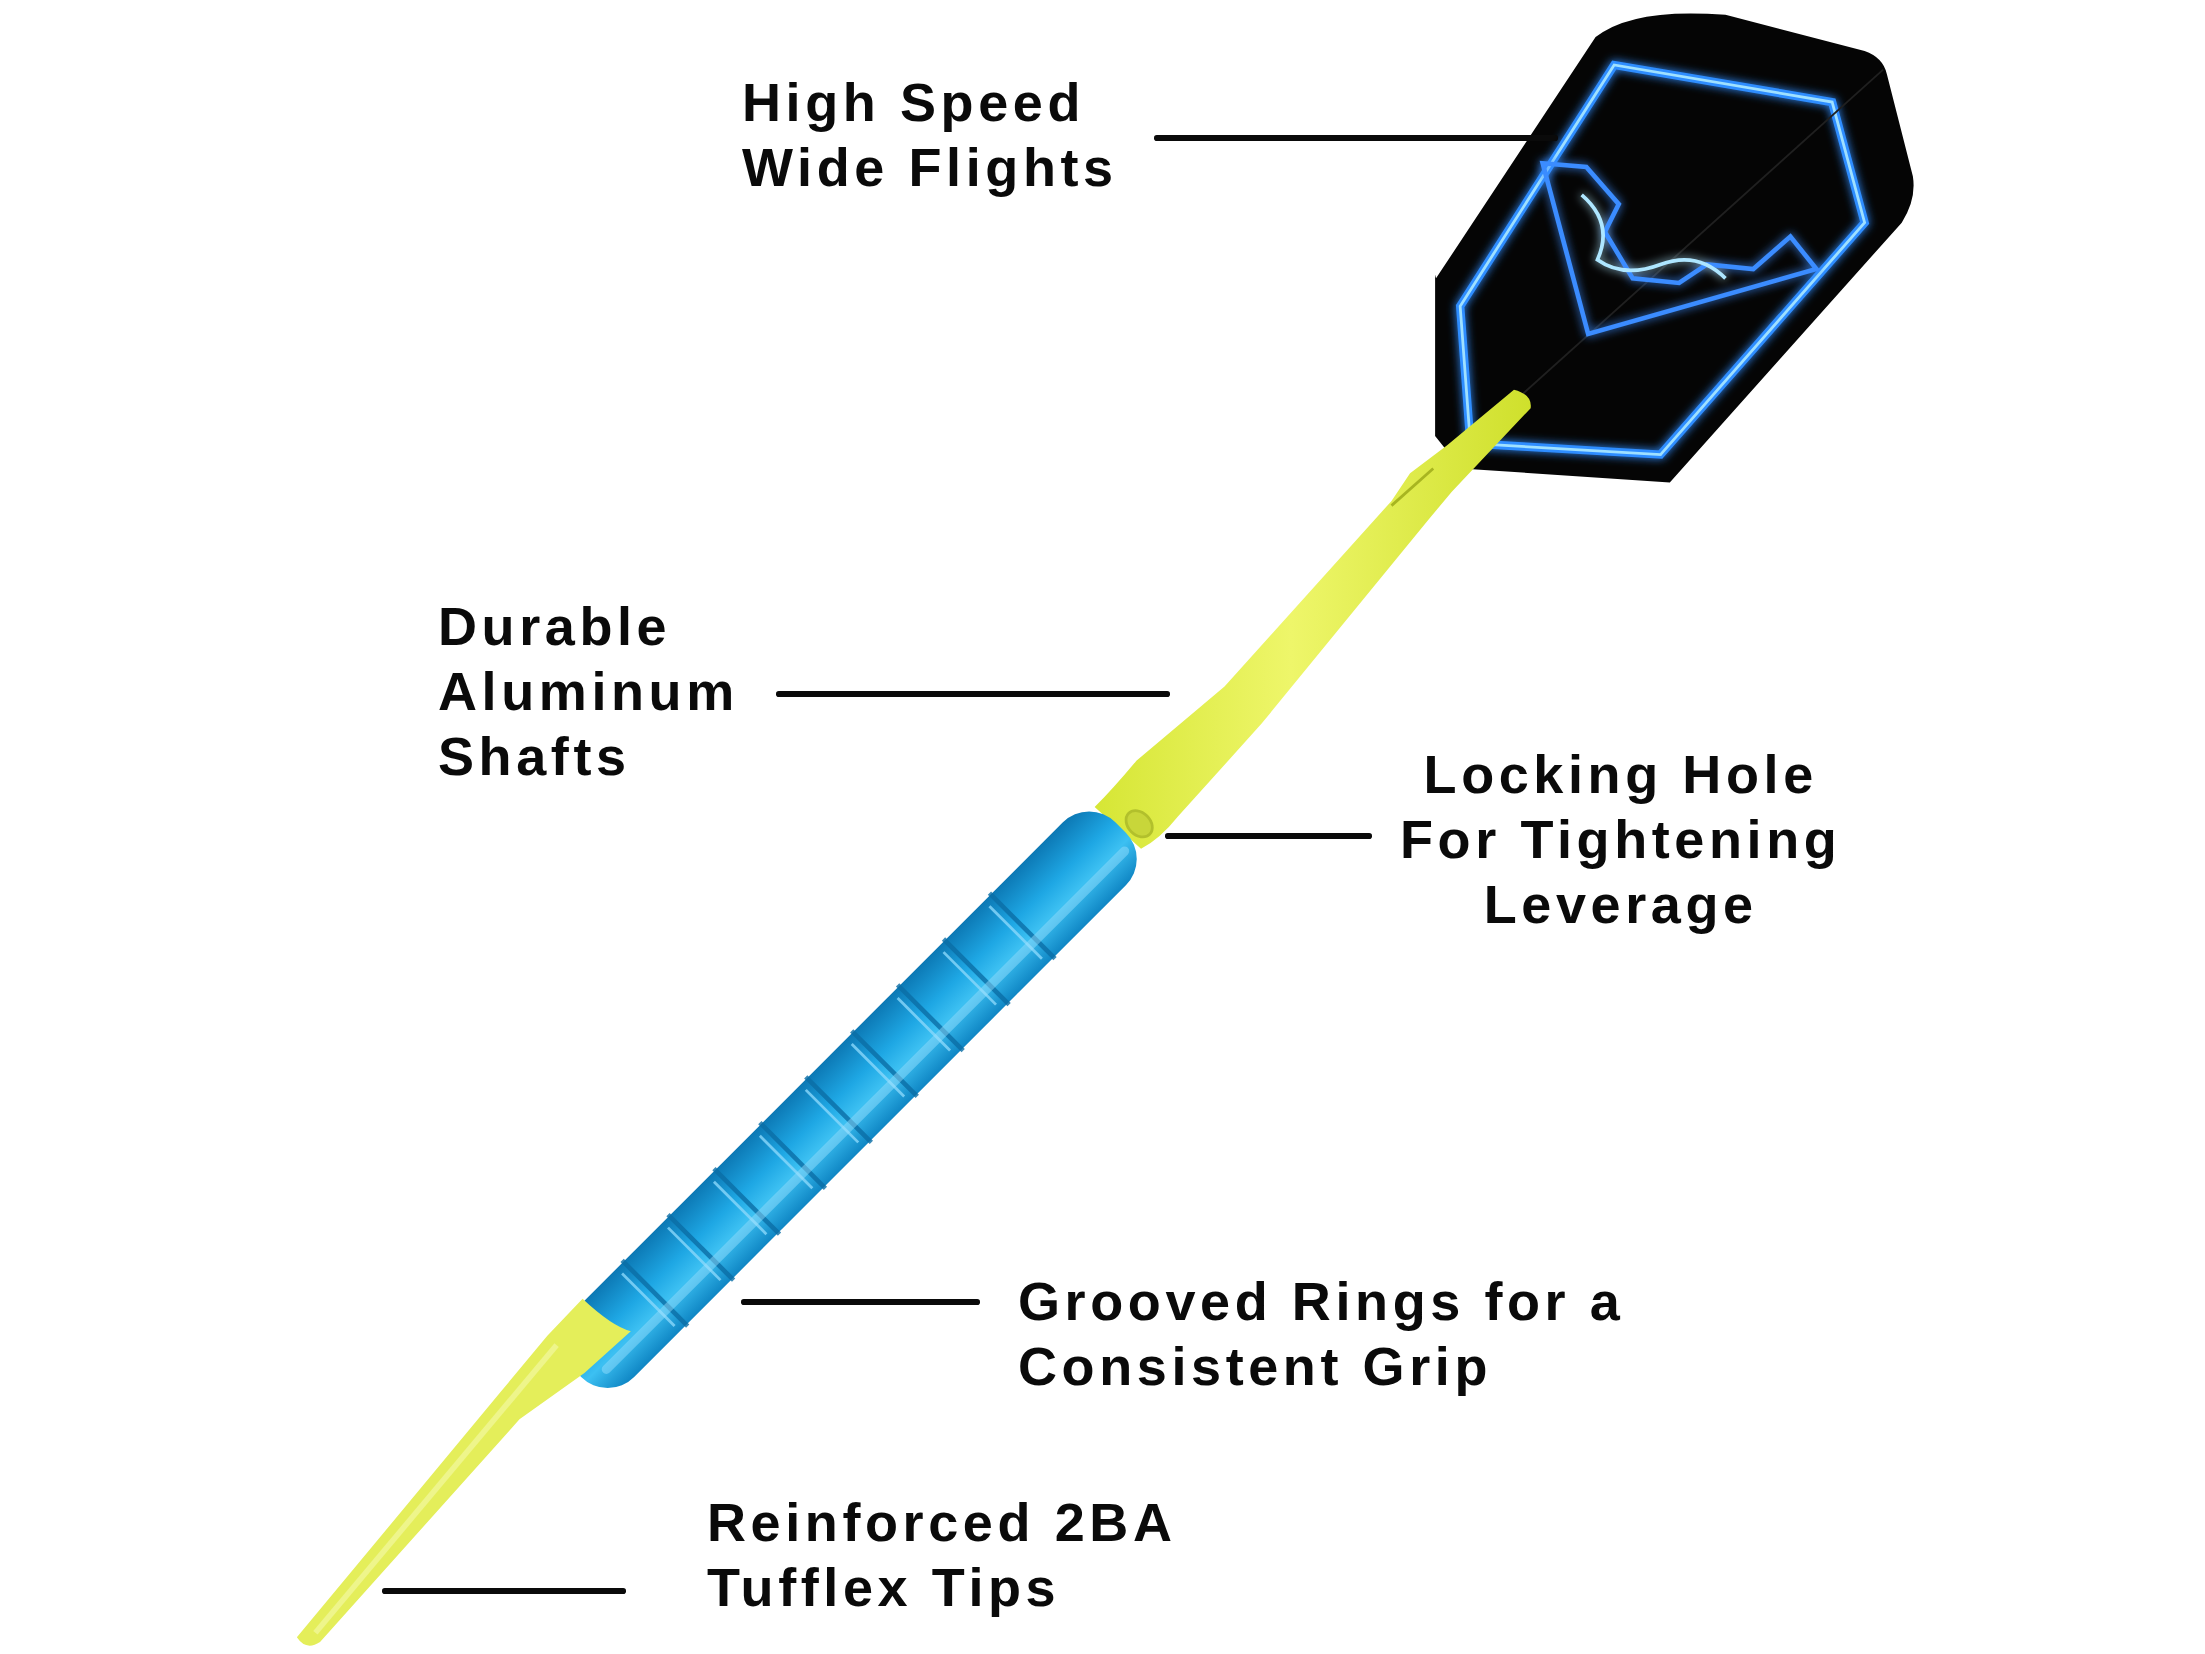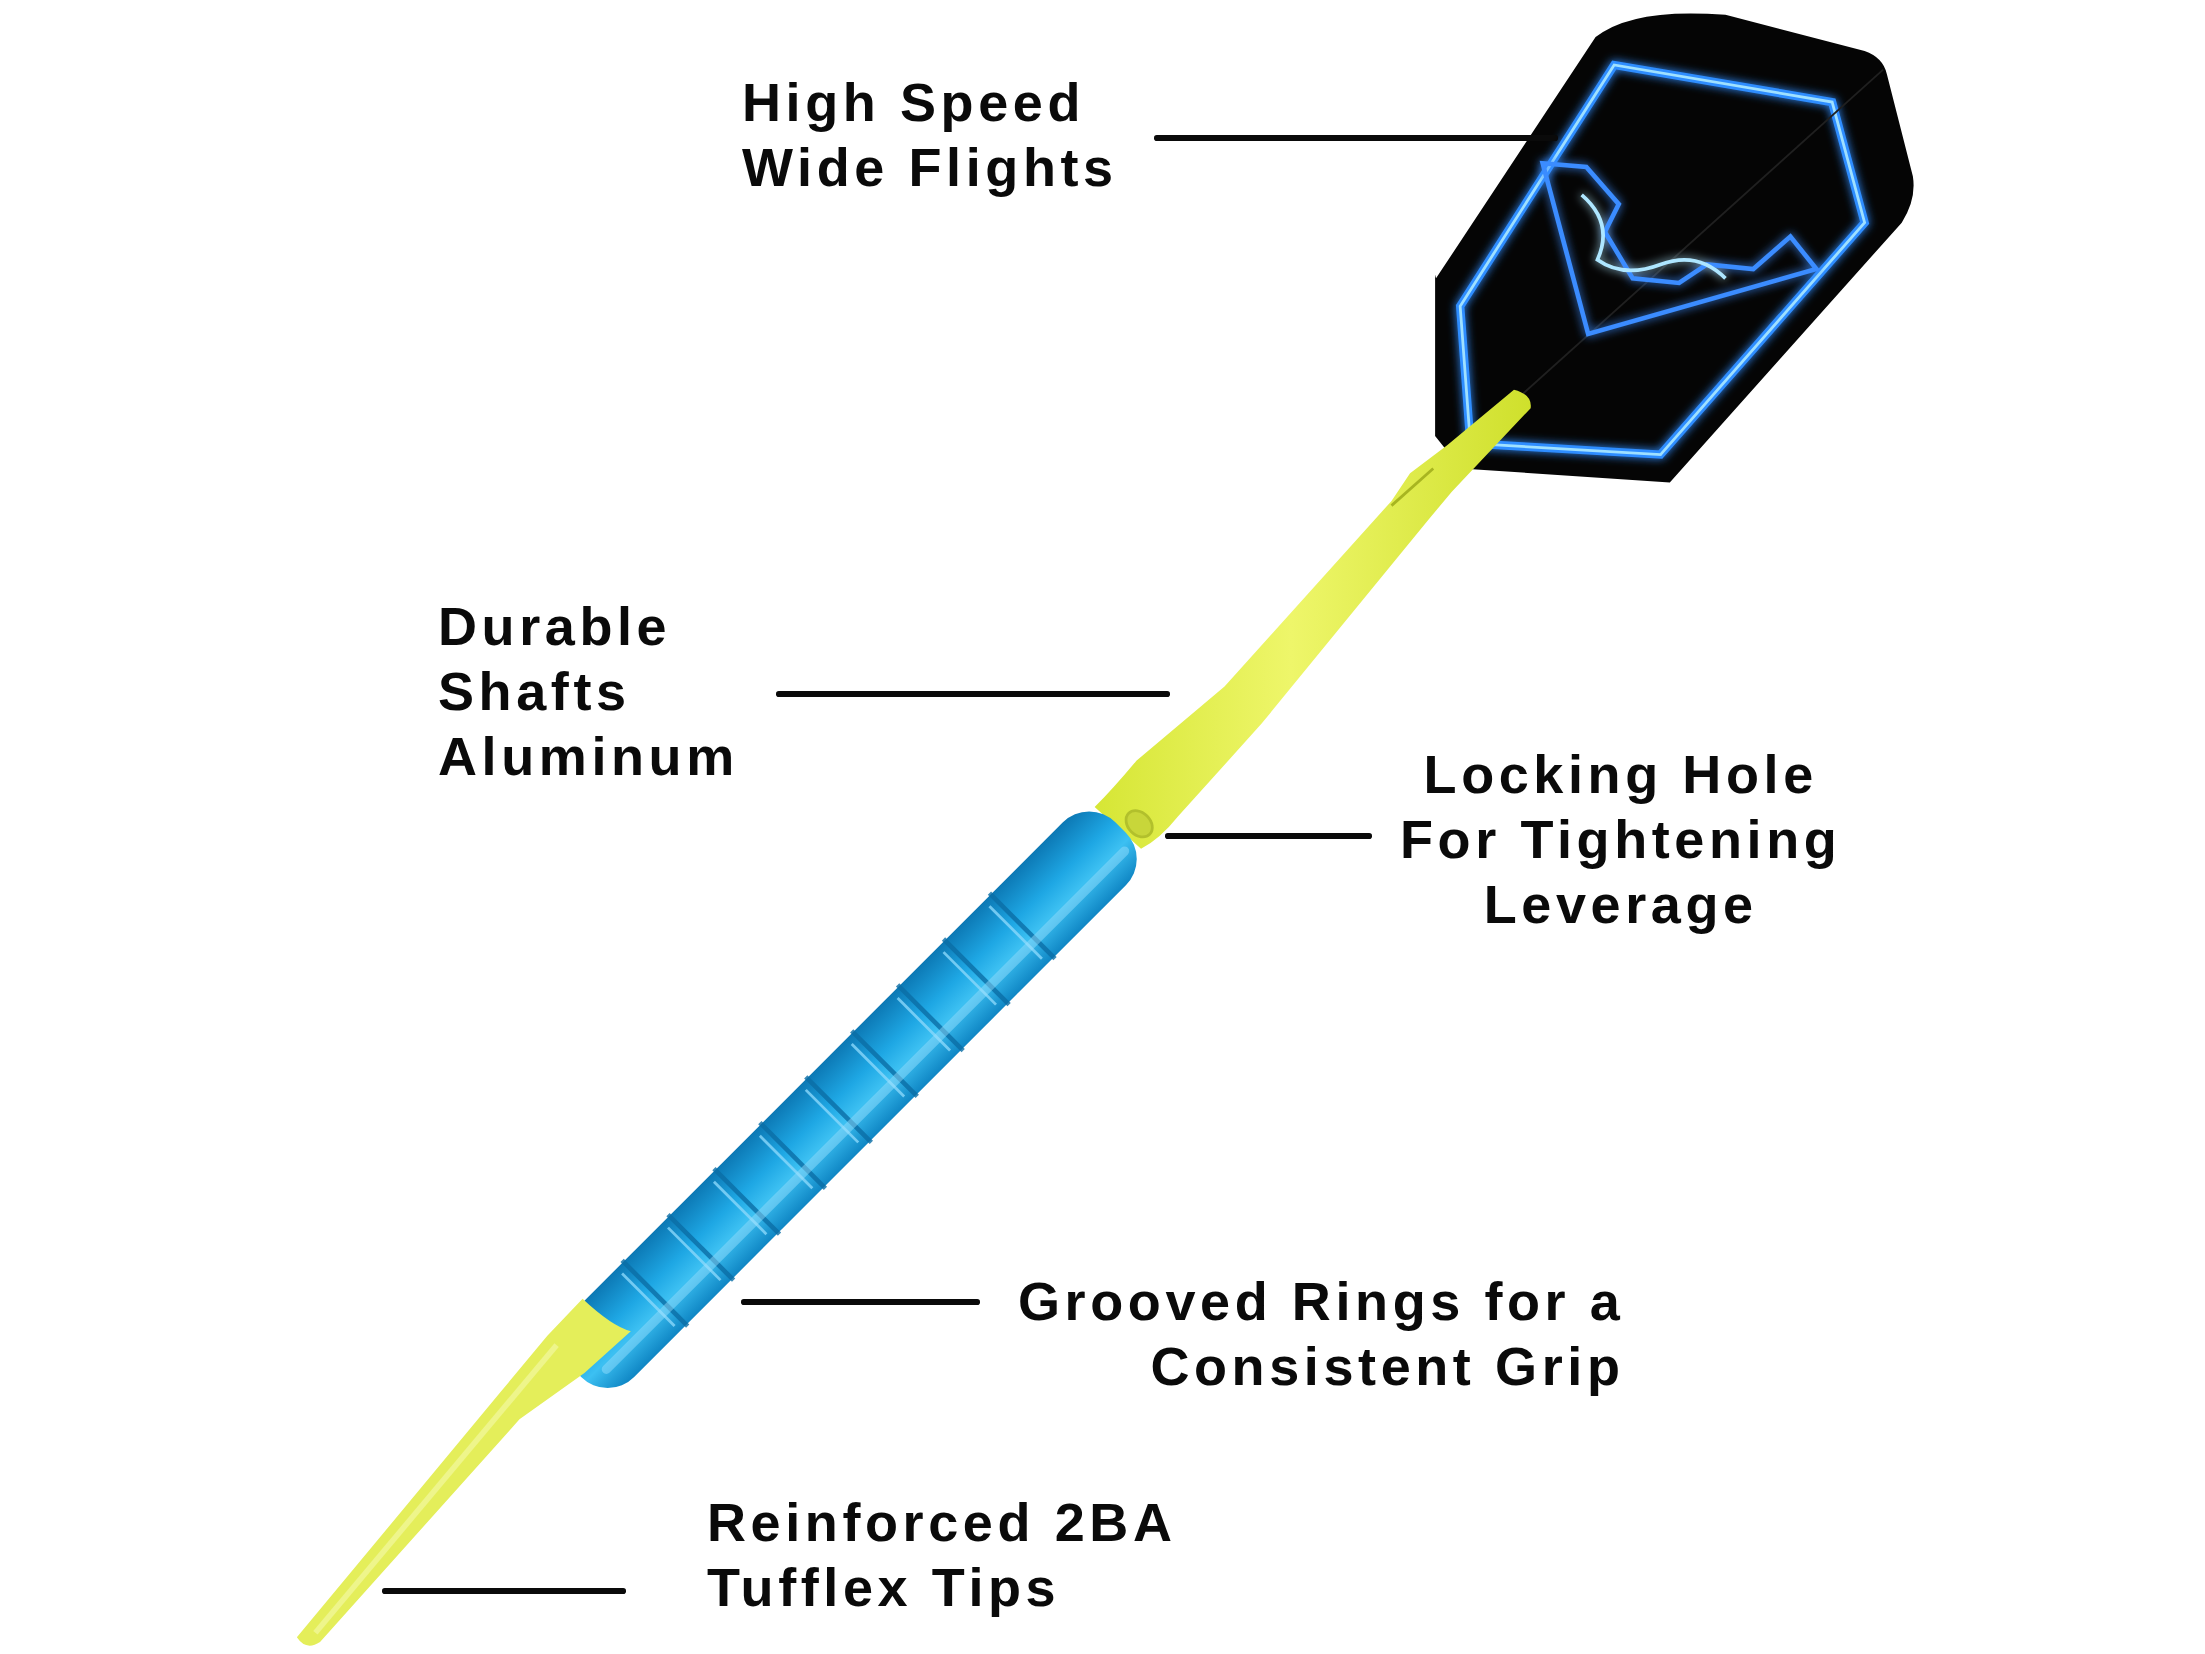--- a/index.html
+++ b/index.html
@@ -97,33 +97,33 @@
   </svg>
 
   <div class="label" style="left:742px; top:70px;">
     <span>High Speed</span>
     <span>Wide Flights</span>
   </div>
   <div class="leader" style="left:1154px; top:135px; width:404px;"></div>
 
   <div class="label" style="left:438px; top:594px;">
     <span>Durable</span>
+    <span>Aluminum</span>
     <span>Shafts</span>
-    <span>Aluminum</span>
   </div>
   <div class="leader" style="left:776px; top:691px; width:394px;"></div>
 
   <div class="label" style="left:1400px; top:742px;text-align:center;">
     <span>Locking Hole</span>
     <span>For Tightening</span>
     <span>Leverage</span>
   </div>
   <div class="leader" style="left:1165px; top:833px; width:207px;"></div>
 
-  <div class="label" style="left:1018px; top:1269px;text-align:right;">
+  <div class="label" style="left:1018px; top:1269px;">
     <span>Grooved Rings for a</span>
     <span>Consistent Grip</span>
   </div>
   <div class="leader" style="left:741px; top:1299px; width:239px;"></div>
 
   <div class="label" style="left:665px; top:1490px;margin-left:42px;">
     <span>Reinforced 2BA</span>
     <span>Tufflex Tips</span>
   </div>
   <div class="leader" style="left:382px; top:1588px; width:244px;"></div>

